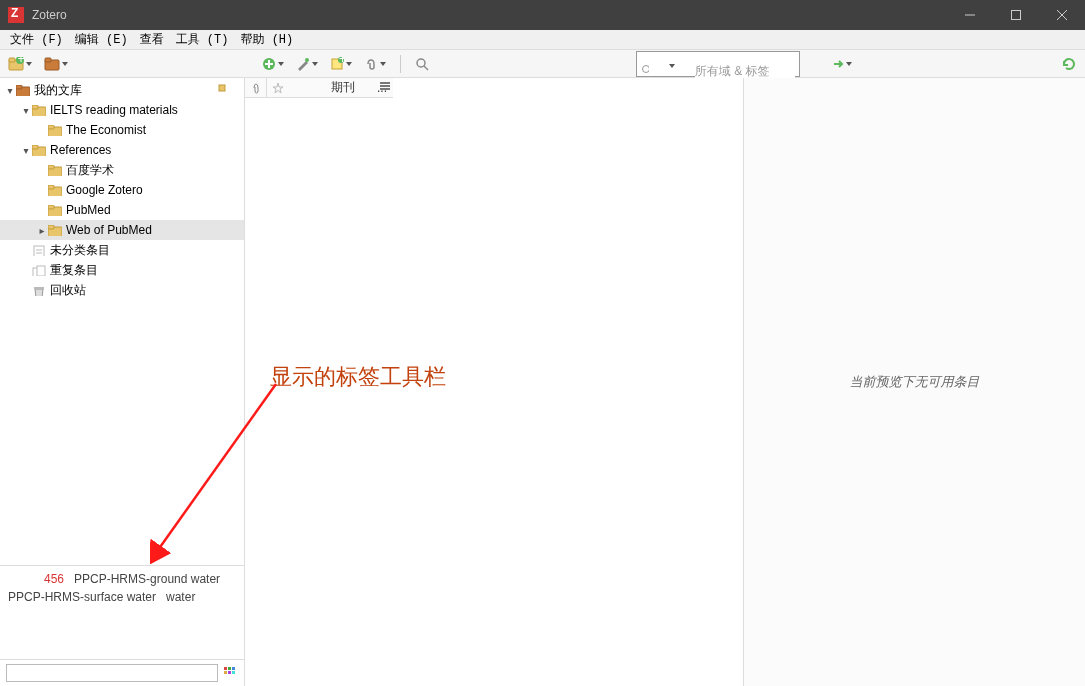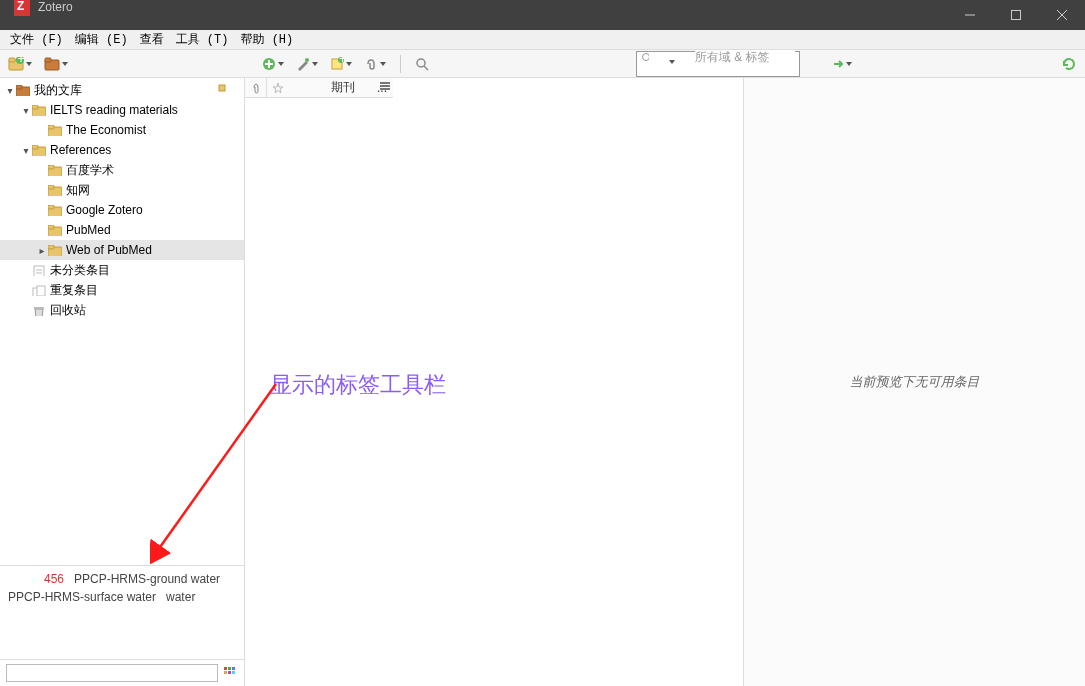--- a/index.html
+++ b/index.html
@@ -1,38 +1,38 @@
 <!DOCTYPE html>
 <html><head>
 <meta charset="utf-8">
 <style>
 * { box-sizing: border-box; margin: 0; padding: 0; font-family: "Microsoft YaHei", "Segoe UI", Arial, sans-serif; font-size: 12px; }
 body { width: 1085px; height: 686px; background: #fff; overflow: hidden; position: relative; }
 
 
-.titlebar { height: 30px; background: #404040; display: flex; align-items: flex-start; color: #ccc; padding-left: 6px; }
+.titlebar { height: 30px; background: #404040; display: flex; align-items: center; color: #ccc; }
 .titlebar .logo { width: 16px; height: 16px; margin-left: 8px; background: #d93535; position: relative; }
 .titlebar .logo::after { content: "Z"; color: #fff; font-weight: bold; position: absolute; left: 3px; top: -1px; }
 .titlebar .title { margin-left: 8px; }
 .titlebar .spacer { flex: 1; }
 .winbtn { width: 46px; height: 30px; display: flex; align-items: center; justify-content: center; color: #ccc; }
 
 
 .menubar { height: 20px; background: #f0f0f0; display: flex; align-items: center; padding-left: 4px; border-bottom: 1px solid #ddd; }
 .menuitem { padding: 2px 6px; cursor: default; font-family: Liberation Mono, monospace; }
 
 
 .toolbar { height: 28px; background: #f6f6f6; border-bottom: 1px solid #ddd; display: flex; align-items: center; padding: 0 6px; gap: 8px; }
 .tbtn { display: inline-flex; align-items: center; gap: 2px; padding: 2px; cursor: default; }
 .tbtn svg { display: block; }
 .dropdown-arrow { width: 0; height: 0; border-left: 3px solid transparent; border-right: 3px solid transparent; border-top: 4px solid #555; }
 .toolbar .sep { width: 1px; height: 18px; background: #ccc; margin: 0 4px; }
 .toolbar .flex1 { flex: 1; }
 
-.searchbox { display: flex; align-items: flex-end; border: 1px solid #999; background: #fff; width: 164px; height: 20px; padding: 12px 4px; gap: 20px; }
+.searchbox { display: flex; align-items: flex-start; border: 1px solid #999; background: #fff; width: 164px; height: 20px; padding: 12px 4px; gap: 20px; }
 .searchbox input { border: none; outline: none; width: 100%; font-size: 12px; color: #555; }
 .searchbox input::placeholder { color: #9a9a9a; }
 
 
 .main { display: flex; height: 608px; }
 .left { width: 245px; border-right: 1px solid #ddd; display: flex; flex-direction: column; }
 .middle { flex: 1; border-right: 1px solid #ddd; display: flex; flex-direction: row; }
 .right { width: 341px; background: #fbfbfb; display: flex; align-items: center; justify-content: center; }
 
 
@@ -57,21 +57,21 @@
 .col { padding: 0 6px; font-size: 12px; color: #333; height: 100%; display: flex; align-items: center; }
 .col.attach { width: 22px; border-right: 1px solid #ddd; justify-content: center; }
 .col.star { width: 22px; justify-content: center; }
 .col.pub { width: 46px; }
 .items-header .menu-btn { position: absolute; right: 2px; top: 2px; }
 
 
 .right-msg { color: #666; font-size: 13px; font-style: italic; }
 
 
-.annot-text { position: absolute; color: #8b5cf6; font-size: 22px; font-weight: 400; left: 270px; top: 370px; pointer-events: none; }
+.annot-text { position: absolute; color: #c2410c; font-size: 22px; font-weight: 400; left: 270px; top: 362px; pointer-events: none; }
 .annot-svg { position: absolute; left: 150px; top: 378px; pointer-events: none; }
 
 </style>
 </head>
 <body>
 
 <div class="titlebar">
   <div class="logo"></div>
   <div class="title">Zotero</div>
   <div class="spacer"></div>
@@ -220,29 +220,20 @@
           <span>References</span>
         </div>
         <div class="tree-row">
           <span class="indent" style="width:32px"></span>
           <span class="toggle"></span>
           <svg class="folder-icon" width="14" height="12">
             <rect x="0" y="2" width="14" height="10" rx="1" fill="#e8c56b" stroke="#c19a3a"></rect>
             <rect x="0" y="0" width="6" height="4" rx="1" fill="#e8c56b" stroke="#c19a3a"></rect>
           </svg>
           <span>百度学术</span>
-        </div>
-        <div class="tree-row">
-          <span class="indent" style="width:32px"></span>
-          <span class="toggle"></span>
-          <svg class="folder-icon" width="14" height="12">
-            <rect x="0" y="2" width="14" height="10" rx="1" fill="#e8c56b" stroke="#c19a3a"></rect>
-            <rect x="0" y="0" width="6" height="4" rx="1" fill="#e8c56b" stroke="#c19a3a"></rect>
-          </svg>
-          <span>知网</span>
         </div>
         <div class="tree-row">
           <span class="indent" style="width:32px"></span>
           <span class="toggle"></span>
           <svg class="folder-icon" width="14" height="12">
             <rect x="0" y="2" width="14" height="10" rx="1" fill="#e8c56b" stroke="#c19a3a"></rect>
             <rect x="0" y="0" width="6" height="4" rx="1" fill="#e8c56b" stroke="#c19a3a"></rect>
           </svg>
           <span>Google Zotero</span>
         </div>

